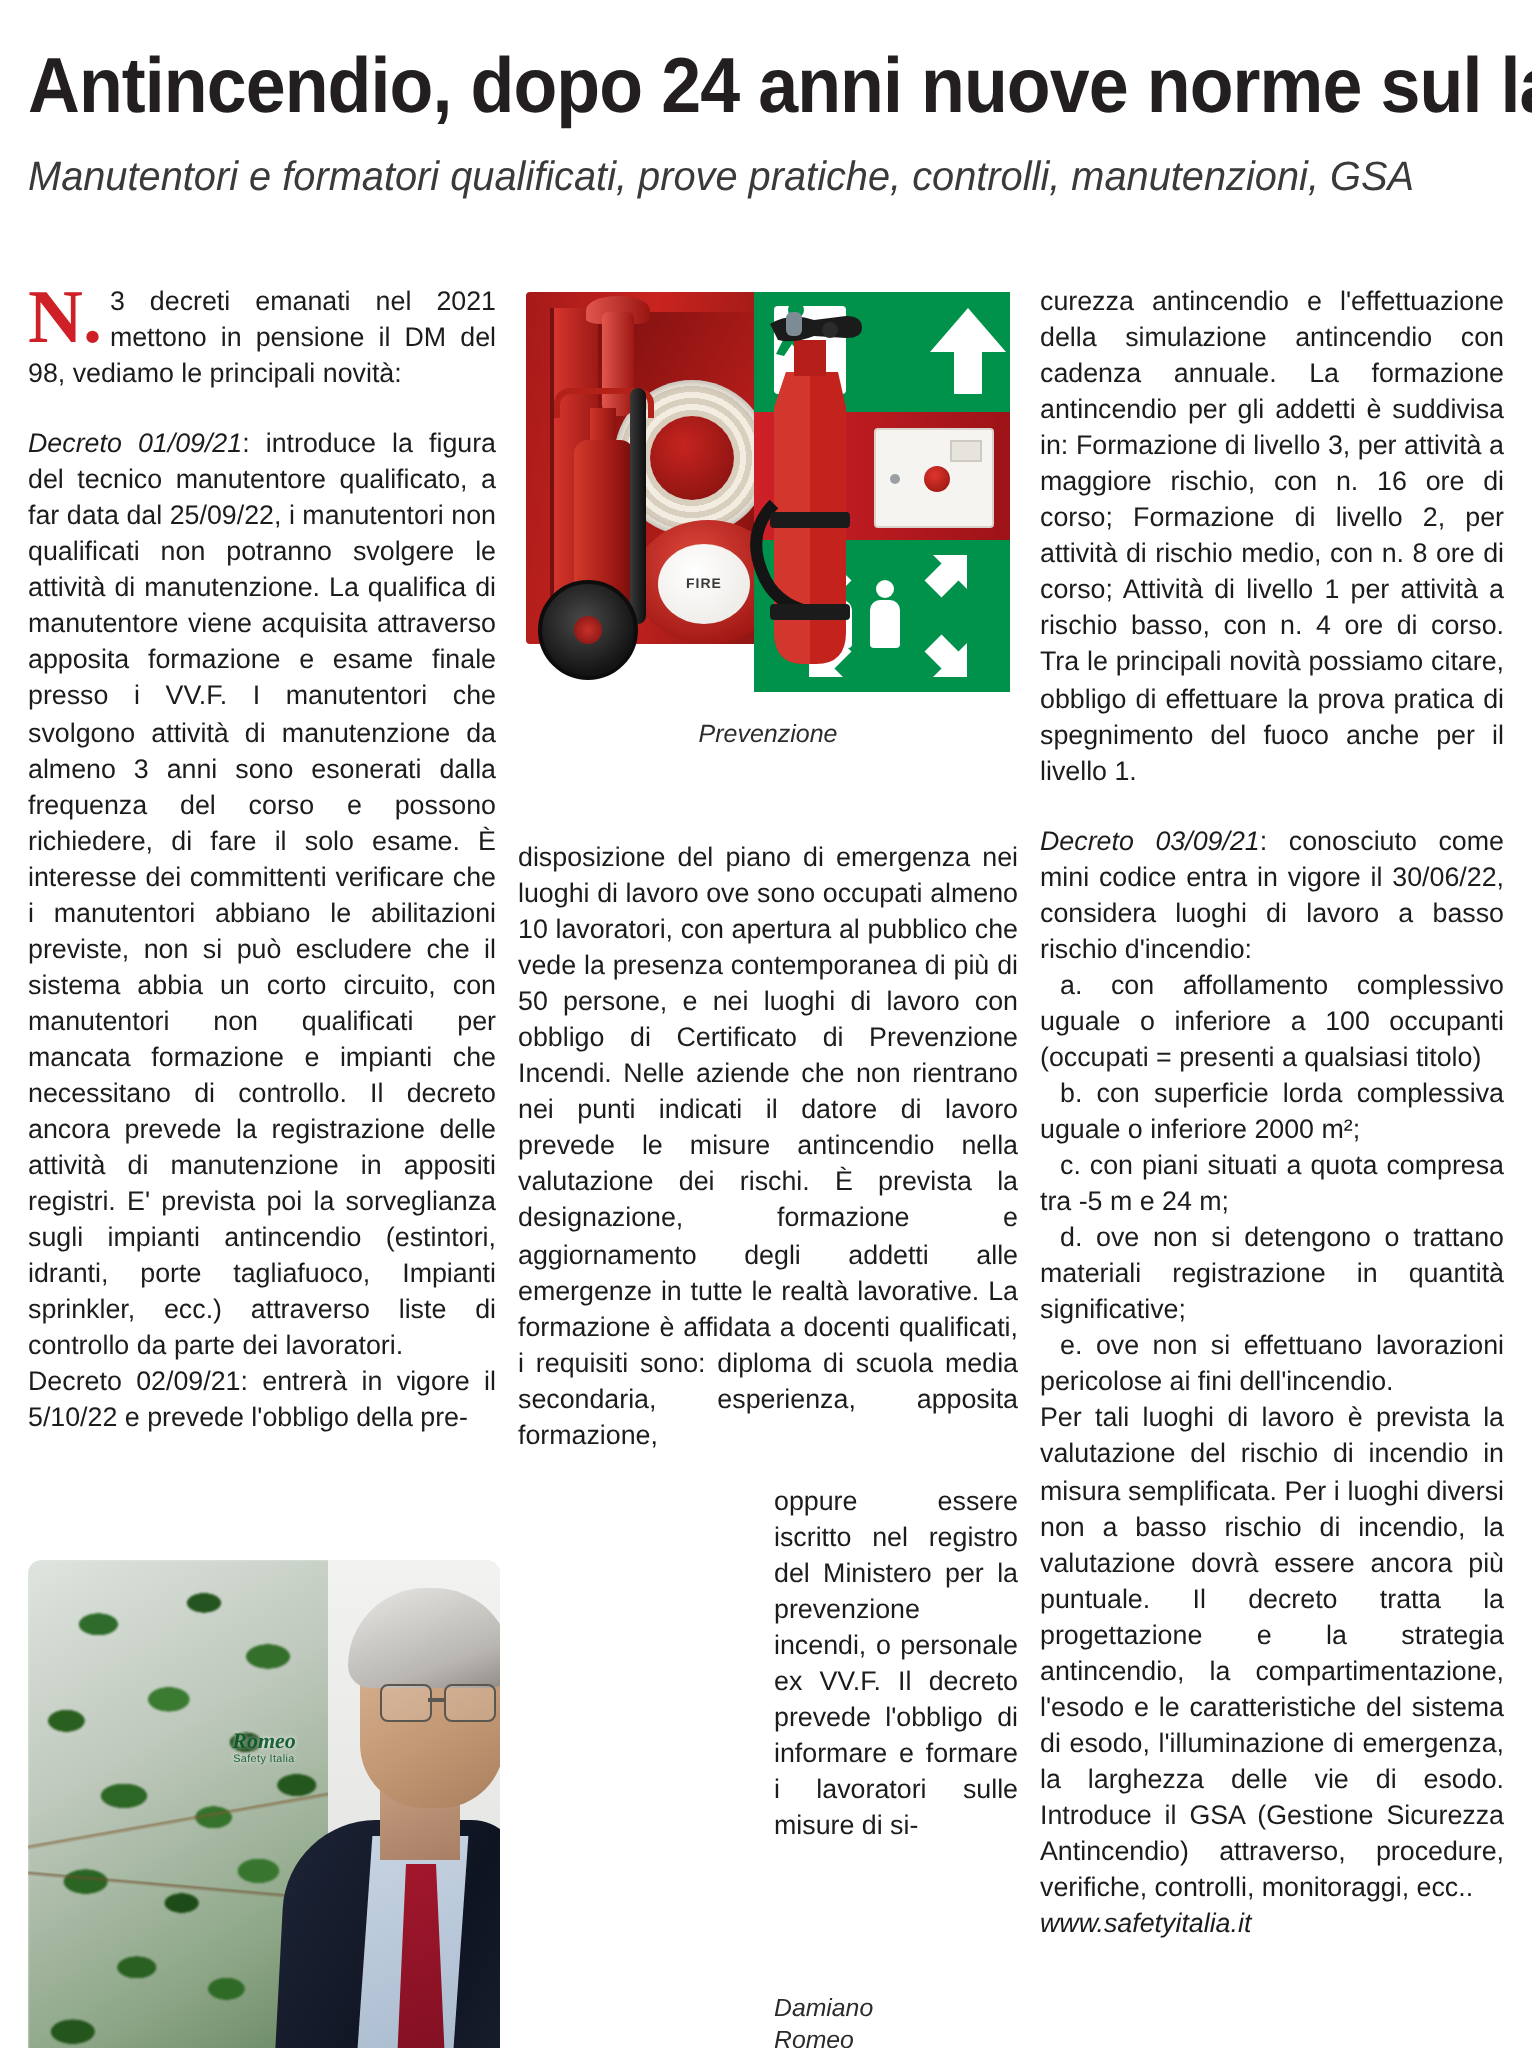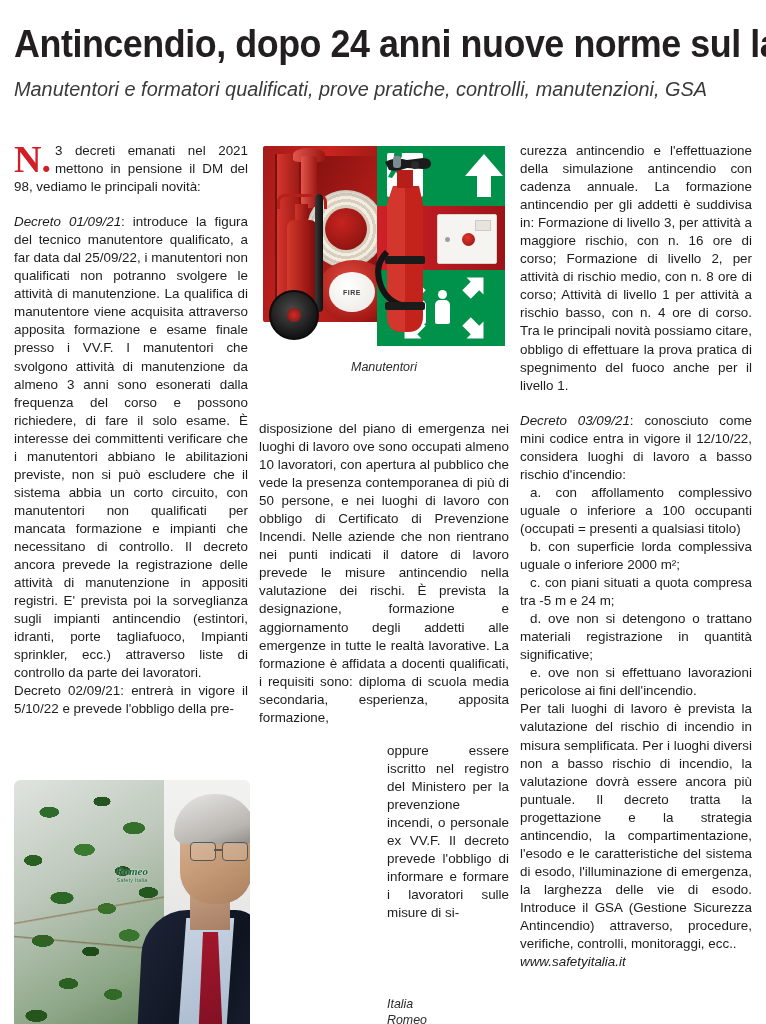--- a/index.html
+++ b/index.html
@@ -392,21 +392,21 @@
           <rect x="30" y="14" width="16" height="18" fill="#b51e19"></rect>
           <path d="M18 6 Q28 0 40 4 L56 2 Q64 2 64 8 Q64 13 56 13 L40 12 Q30 16 22 14 Z" fill="#1b1b1b"></path>
           <rect x="26" y="0" width="8" height="12" rx="3" fill="#7d8b94"></rect>
           <circle cx="48" cy="9" r="4" fill="#2b2b2b"></circle>
           <path d="M20 96 Q6 110 14 130 Q20 146 38 150" stroke="#141414" stroke-width="6" fill="none"></path>
           <rect x="18" y="100" width="40" height="8" rx="2" fill="#1b1b1b"></rect>
           <rect x="18" y="146" width="40" height="8" rx="2" fill="#1b1b1b"></rect>
         </svg>
 
       </div>
-      <div class="figcap">Manutentori</div>
+      <div class="figcap">Prevenzione</div>
     </div>
 
     <div class="col col-2" style="top:278px;">
       <p>disposizione del piano di emergenza nei luoghi di lavoro ove sono occupati almeno 10 lavoratori, con apertura al pubblico che vede la presenza contemporanea di più di 50 persone, e nei luoghi di lavoro con obbligo di Certificato di Prevenzione Incendi. Nelle aziende che non rientrano nei punti indicati il datore di lavoro prevede le misure antincendio nella valutazione dei rischi. È prevista la designazione, formazione e aggiornamento degli addetti alle emergenze in tutte le realtà lavorative. La formazione è affidata a docenti qualificati, i requisiti sono: diploma di scuola media secondaria, esperienza, apposita formazione,</p>
     </div>
     <div class="col" style="left:373px;top:600px;width:122px;">
       <p>oppure essere iscritto nel registro del Ministero per la prevenzione incendi, o personale ex VV.F. Il decreto prevede l'obbligo di informare e formare i lavoratori sulle misure di si-</p>
     </div>
 
     <div class="fig-portrait">
@@ -424,27 +424,27 @@
         <div class="bridge"></div>
         <div class="lens lens-r"></div>
       </div>
       <div class="logo-badge">
         <div class="logo-mark">Romeo</div>
         <div class="logo-sub">Safety Italia</div>
       </div>
     </div>
 
     <div class="photo-cap" style="position:absolute;left:373px;top:854px;width:120px;">
-      <div>Italia</div>
+      <div>Damiano</div>
       <div>Romeo</div>
     </div>
 
     <div class="col col-3">
       <p>curezza antincendio e l'effettuazione della simulazione antincendio con cadenza annuale. La formazione antincendio per gli addetti è suddivisa in: Formazione di livello 3, per attività a maggiore rischio, con n. 16 ore di corso; Formazione di livello 2, per attività di rischio medio, con n. 8 ore di corso; Attività di livello 1 per attività a rischio basso, con n. 4 ore di corso. Tra le principali novità possiamo citare, obbligo di effettuare la prova pratica di spegnimento del fuoco anche per il livello 1.</p>
-      <p class="gapbefore"><span class="ital">Decreto 03/09/21</span><span>: conosciuto come mini codice entra in vigore il 12/10/22, considera luoghi di lavoro a basso rischio d'incendio:</span></p>
+      <p class="gapbefore"><span class="ital">Decreto 03/09/21</span><span>: conosciuto come mini codice entra in vigore il 30/06/22, considera luoghi di lavoro a basso rischio d'incendio:</span></p>
       <p style="text-indent:10px;">a. con affollamento complessivo uguale o inferiore a 100 occupanti (occupati = presenti a qualsiasi titolo)</p>
       <p style="text-indent:10px;">b. con superficie lorda complessiva uguale o inferiore 2000 m²;</p>
       <p style="text-indent:10px;">c. con piani situati a quota compresa tra -5 m e 24 m;</p>
       <p style="text-indent:10px;">d. ove non si detengono o trattano materiali registrazione in quantità significative;</p>
       <p style="text-indent:10px;">e. ove non si effettuano lavorazioni pericolose ai fini dell'incendio.</p>
       <p>Per tali luoghi di lavoro è prevista la valutazione del rischio di incendio in misura semplificata. Per i luoghi diversi non a basso rischio di incendio, la valutazione dovrà essere ancora più puntuale. Il decreto tratta la progettazione e la strategia antincendio, la compartimentazione, l'esodo e le caratteristiche del sistema di esodo, l'illuminazione di emergenza, la larghezza delle vie di esodo. Introduce il GSA (Gestione Sicurezza Antincendio) attraverso, procedure, verifiche, controlli, monitoraggi, ecc..</p>
       <p class="url">www.safetyitalia.it</p>
     </div>
 
   </div>

